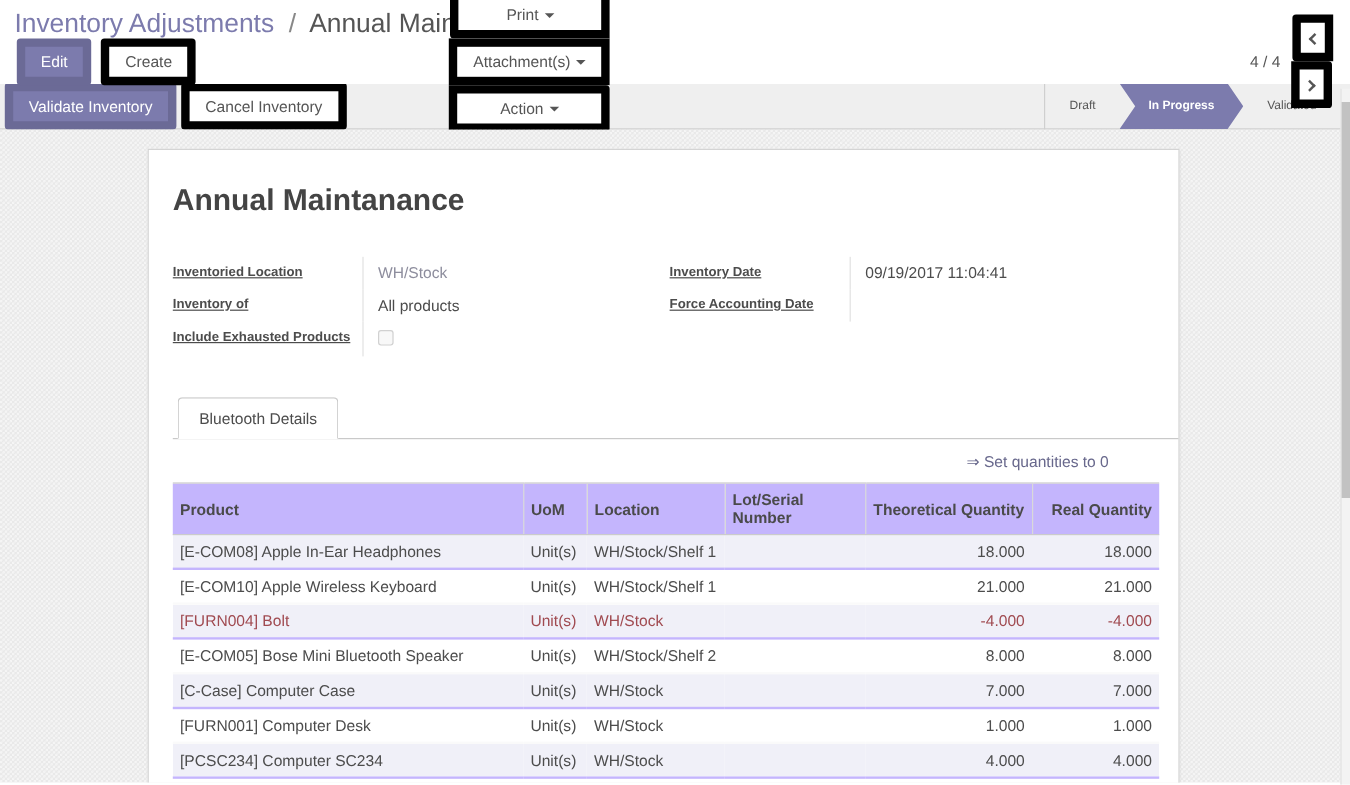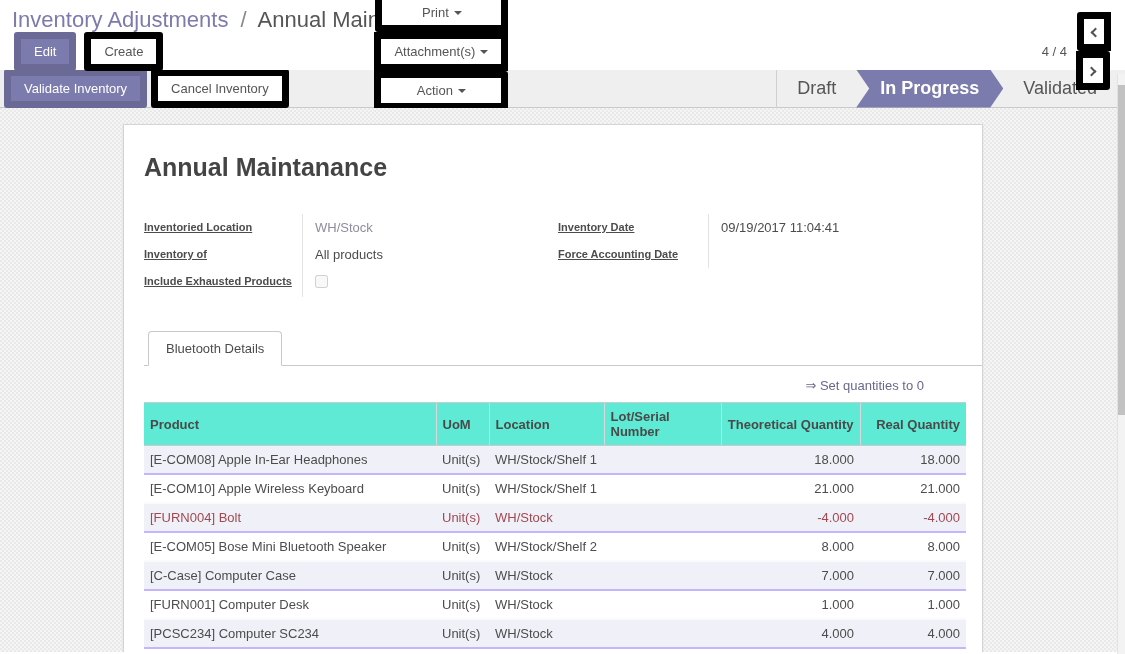--- a/index.html
+++ b/index.html
@@ -34,21 +34,21 @@
   .chev-left  { transform:rotate(135deg); margin-left:3px; }
   .chev-right { transform:rotate(-45deg); margin-right:3px; }
 
   
   .status-bar { height:38px; background:#efefef; border-bottom:1px solid #c9c9c9;
                 display:flex; align-items:center; padding-right:8px; }
   .status-left { display:flex; align-items:flex-start; }
   .status-left .btn-primary { border-radius:3px; margin-left:0; }
   .status-left .btn { margin-left:4px; }
   .steps { margin-left:auto; display:flex; align-items:stretch; height:38px; border-left:1px solid #cfcfcf; }
-  .step { display:flex; align-items:center; padding:0 20px; font-size:18px; color:#555; }
+  .step { display:flex; align-items:center; padding:0 20px; font-size:10px; color:#555; }
   .step.active { background:#7c7bad; color:#fff; font-weight:bold; padding:0 24px;
                  clip-path:polygon(0 0, calc(100% - 13px) 0, 100% 50%, calc(100% - 13px) 100%, 0 100%, 13px 50%); }
 
   
   .content { position:relative; height:544px; background-color:#e9e9e9; overflow:hidden;
              background-image:
                linear-gradient(45deg, rgba(255,255,255,.55) 25%, transparent 25%, transparent 75%, rgba(255,255,255,.55) 75%),
                linear-gradient(45deg, rgba(255,255,255,.55) 25%, transparent 25%, transparent 75%, rgba(255,255,255,.55) 75%);
              background-size:4px 4px; background-position:0 0,2px 2px; }
   .sheet { width:860px; margin:16px auto 0 123px; background:#fff; border:1px solid #d4d4d4;
@@ -69,21 +69,21 @@
   .tab { display:inline-block; background:#fff; border:1px solid #c9c9c9; border-bottom:1px solid #fff;
          margin-bottom:-1px; border-radius:4px 4px 0 0; padding:9px 17px; font-size:13px; color:#4c4c4c; cursor:pointer; }
 
   .set-qty-row { text-align:right; padding:10px 38px 8px 0; }
   .set-qty-link { font-size:13px; color:#68688c; cursor:pointer; }
 
   
   table.lines { width:822px; border-collapse:collapse; table-layout:fixed; font-size:13px; }
   table.lines col.c0{width:292px} table.lines col.c1{width:53px} table.lines col.c2{width:115px}
   table.lines col.c3{width:117px} table.lines col.c4{width:139px} table.lines col.c5{width:106px}
-  table.lines th { background:#5eead4; border-top:1px solid #cbcbcb; border-bottom:1px solid #cbcbcb;
+  table.lines th { background:#c4b5fd; border-top:1px solid #cbcbcb; border-bottom:1px solid #cbcbcb;
                    font-weight:bold; color:#4a4a4a; text-align:left; padding:6px 6px; }
   table.lines th + th { border-left:1px solid #d9d9d9; }
   table.lines td { padding:6px 6px; color:#4c4c4c; overflow:hidden; white-space:nowrap; }
   table.lines .right { text-align:right; }
   table.lines tr.stripe td { background:#f0f0f8; }
   table.lines tbody tr { border-bottom:2px solid #c4b5fd; }
   table.lines tbody tr:not(.stripe) { border-bottom:2px solid #fafafa; }
   table.lines tr.danger td { color:#a04a50; }
 
   

